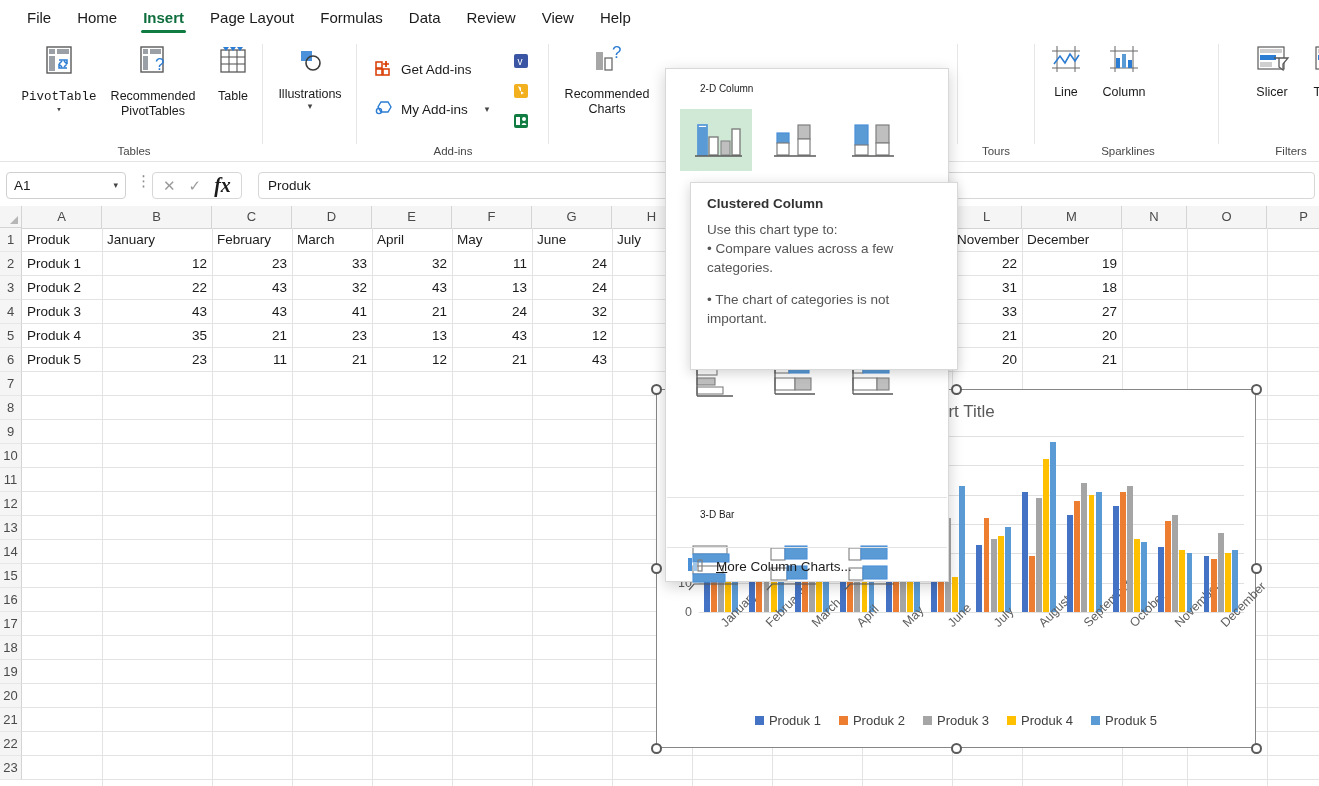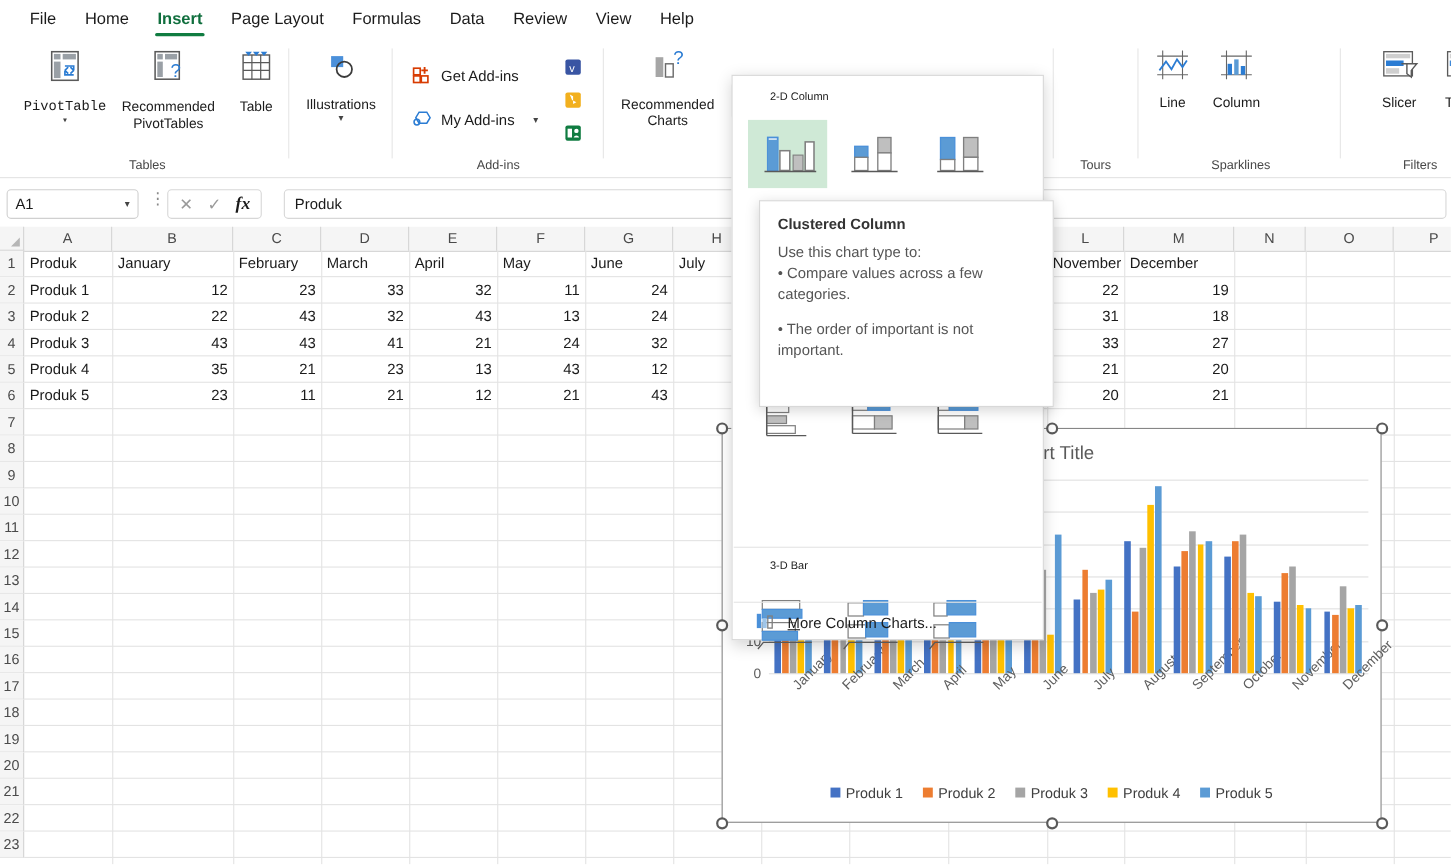--- a/index.html
+++ b/index.html
@@ -36,21 +36,21 @@
   .chartbtn.pressed{background:#ededed;border:1px solid #c9c9c9;padding:2px 3px;}
   .caret{font-size:9px;color:#444;line-height:1;}
 
   
   .fbar{position:absolute;left:0;top:168px;width:1319px;height:36px;background:#ffffff;}
   .namebox{position:absolute;left:6px;top:172px;width:120px;height:27px;border:1px solid #d0d0d0;border-radius:4px;background:#fff;display:flex;align-items:center;padding:0 7px;box-sizing:border-box;}
   .namebox .nbtxt{font-size:13.5px;flex:1;}
   .dots{position:absolute;left:136px;top:177px;font-size:15px;color:#8a8a8a;letter-spacing:0;line-height:8px;width:8px;text-align:center;}
   .fxgroup{position:absolute;left:152px;top:172px;height:27px;display:flex;align-items:center;gap:13px;padding:0 10px;border:1px solid #d7d7d7;border-radius:4px;box-sizing:border-box;background:#fff;}
   .fxgroup span{font-size:15px;color:#9a9a9a;}
-  .fxgroup .fx{font-family:"Liberation Serif", serif;font-style:italic;font-weight:700;color:#1b1b1b;font-size:16px;}
+  .fxgroup .fx{font-family:"Liberation Serif", serif;font-style:italic;font-weight:700;color:#1b1b1b;font-size:20px;}
   .fmlbox{position:absolute;left:258px;top:172px;right:4px;height:27px;border:1px solid #d7d7d7;border-radius:4px;background:#fff;display:flex;align-items:center;padding:0 9px;box-sizing:border-box;font-size:13.5px;}
 
   
   .grid{position:absolute;left:0;top:206px;width:1319px;height:580px;background:#fff;overflow:hidden;}
   .colhdr{position:absolute;left:0;top:0;height:22px;width:1319px;background:#f5f5f5;border-bottom:1px solid #d4d4d4;}
   .ch{position:absolute;top:0;height:22px;line-height:22px;text-align:center;font-size:13px;color:#4a4a4a;border-right:1px solid #d4d4d4;box-sizing:border-box;}
   .corner{position:absolute;left:0;top:0;width:22px;height:22px;background:#f5f5f5;border-right:1px solid #d4d4d4;border-bottom:1px solid #d4d4d4;box-sizing:border-box;}
   .corner:after{content:"";position:absolute;right:3px;bottom:3px;border-left:8px solid transparent;border-bottom:8px solid #b6b6b6;}
   .rowhdr{position:absolute;left:0;top:22px;width:22px;}
   .rh{height:24px;line-height:24px;text-align:center;font-size:13px;color:#4a4a4a;background:#f5f5f5;border-right:1px solid #d4d4d4;border-bottom:1px solid #e7e7e7;box-sizing:border-box;}
@@ -797,17 +797,17 @@
       <span class="mtxt"><u>M</u><span>ore Column Charts...</span></span>
     </div>
   </div>
 
   <div class="tooltip">
     <div class="tt-title">Clustered Column</div>
     <div class="tt-line">Use this chart type to:</div>
     <div class="tt-line">• Compare values across a few</div>
     <div class="tt-line">categories.</div>
     <div class="tt-gap"></div>
-    <div class="tt-line">• The order of important is not</div>
+    <div class="tt-line">• The chart of categories is not</div>
     <div class="tt-line">important.</div>
   </div>
 
 </div>
 
 </body></html>

